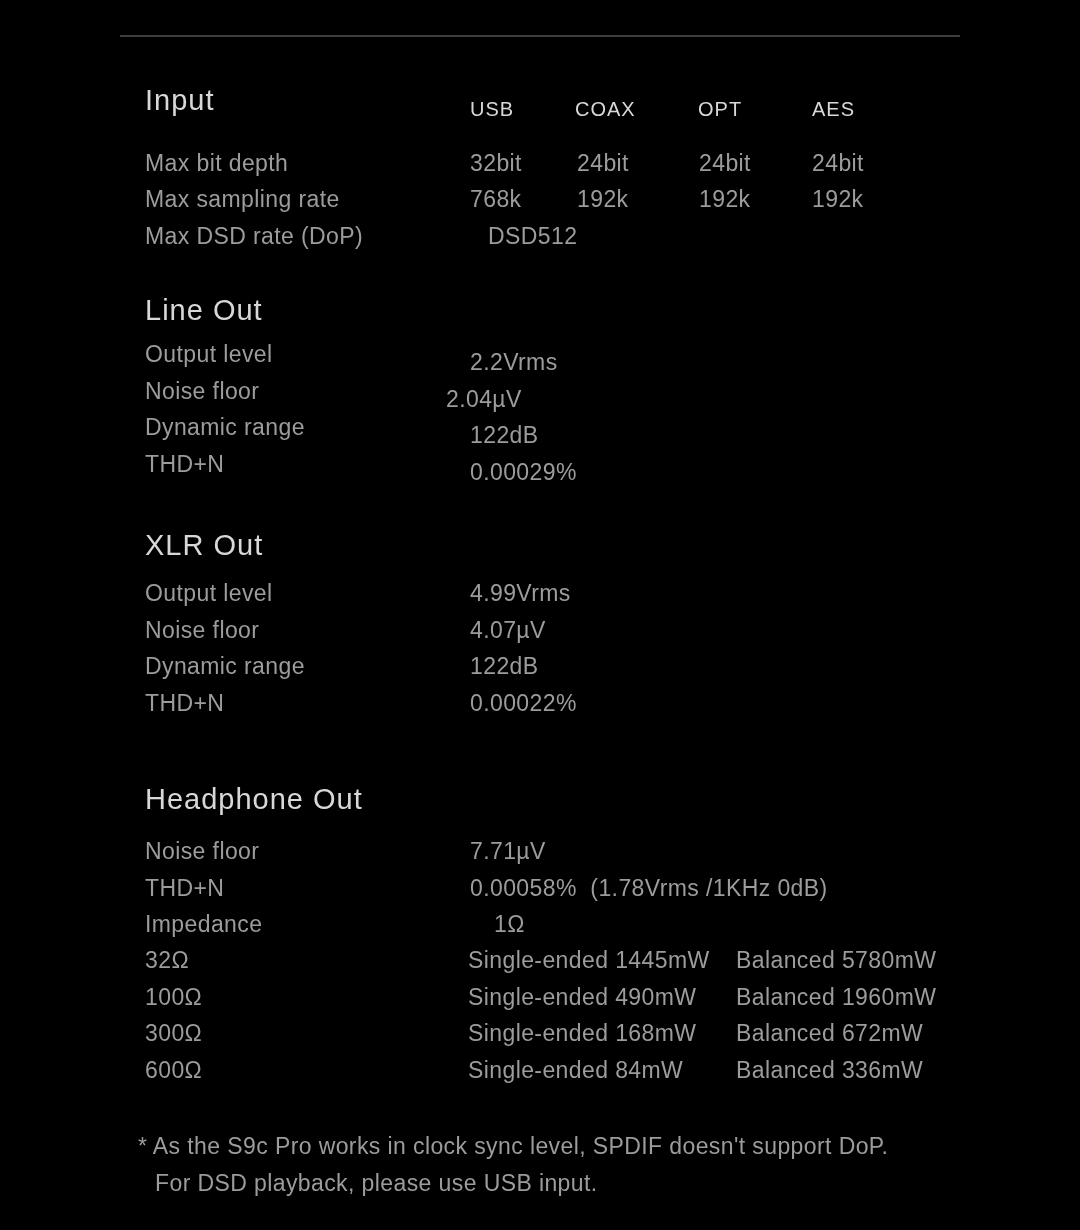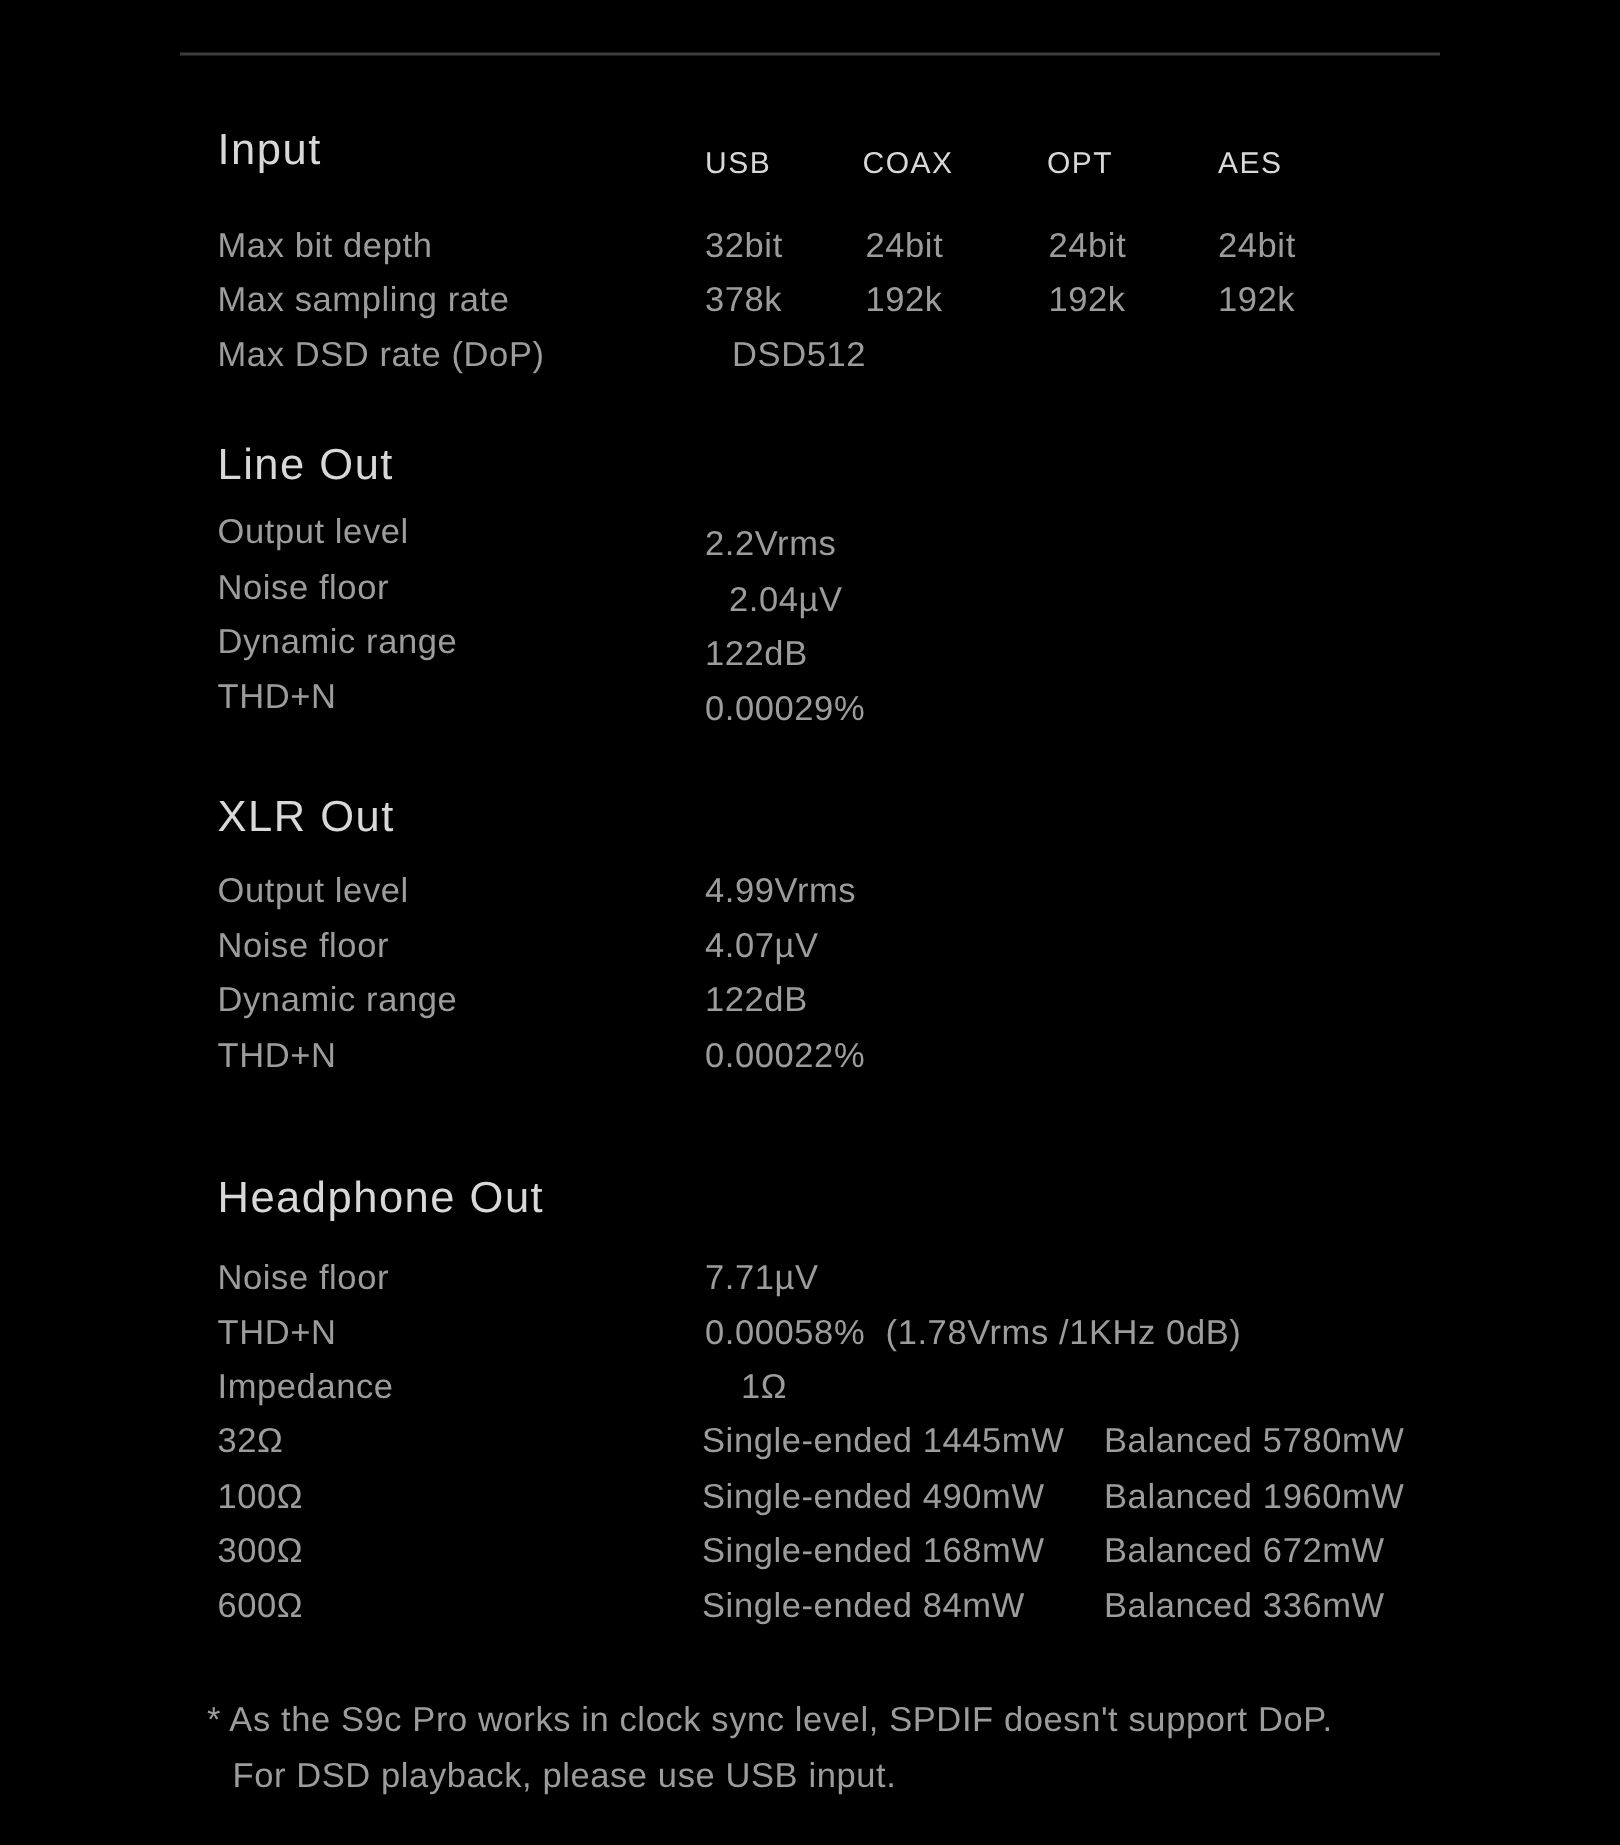--- a/index.html
+++ b/index.html
@@ -56,37 +56,37 @@
     <span class="abs ch" style="left:698px;top:99px">OPT</span>
     <span class="abs ch" style="left:812px;top:99px">AES</span>
 
     <span class="abs t" style="left:145px;top:152px">Max bit depth</span>
     <span class="abs t" style="left:470px;top:152px">32bit</span>
     <span class="abs t" style="left:577px;top:152px">24bit</span>
     <span class="abs t" style="left:699px;top:152px">24bit</span>
     <span class="abs t" style="left:812px;top:152px">24bit</span>
 
     <span class="abs t" style="left:145px;top:188px">Max sampling rate</span>
-    <span class="abs t" style="left:470px;top:188px">378k</span>
+    <span class="abs t" style="left:470px;top:188px">768k</span>
     <span class="abs t" style="left:577px;top:188px">192k</span>
     <span class="abs t" style="left:699px;top:188px">192k</span>
     <span class="abs t" style="left:812px;top:188px">192k</span>
 
     <span class="abs t" style="left:145px;top:225px">Max DSD rate (DoP)</span>
     <span class="abs t" style="left:488px;top:225px">DSD512</span>
   </section>
 
   <section>
     <h2 class="abs h" style="left:145px;top:296px">Line Out</h2>
 
     <span class="abs t" style="left:145px;top:343px">Output level</span>
     <span class="abs t" style="left:470px;top:351px">2.2Vrms</span>
 
     <span class="abs t" style="left:145px;top:380px">Noise floor</span>
-    <span class="abs t" style="left:486px;top:388px">2.04µV</span>
+    <span class="abs t" style="left:446px;top:388px">2.04µV</span>
 
     <span class="abs t" style="left:145px;top:416px">Dynamic range</span>
     <span class="abs t" style="left:470px;top:424px">122dB</span>
 
     <span class="abs t" style="left:145px;top:453px">THD+N</span>
     <span class="abs t" style="left:470px;top:461px">0.00029%</span>
   </section>
 
   <section>
     <h2 class="abs h" style="left:145px;top:531px">XLR Out</h2>

